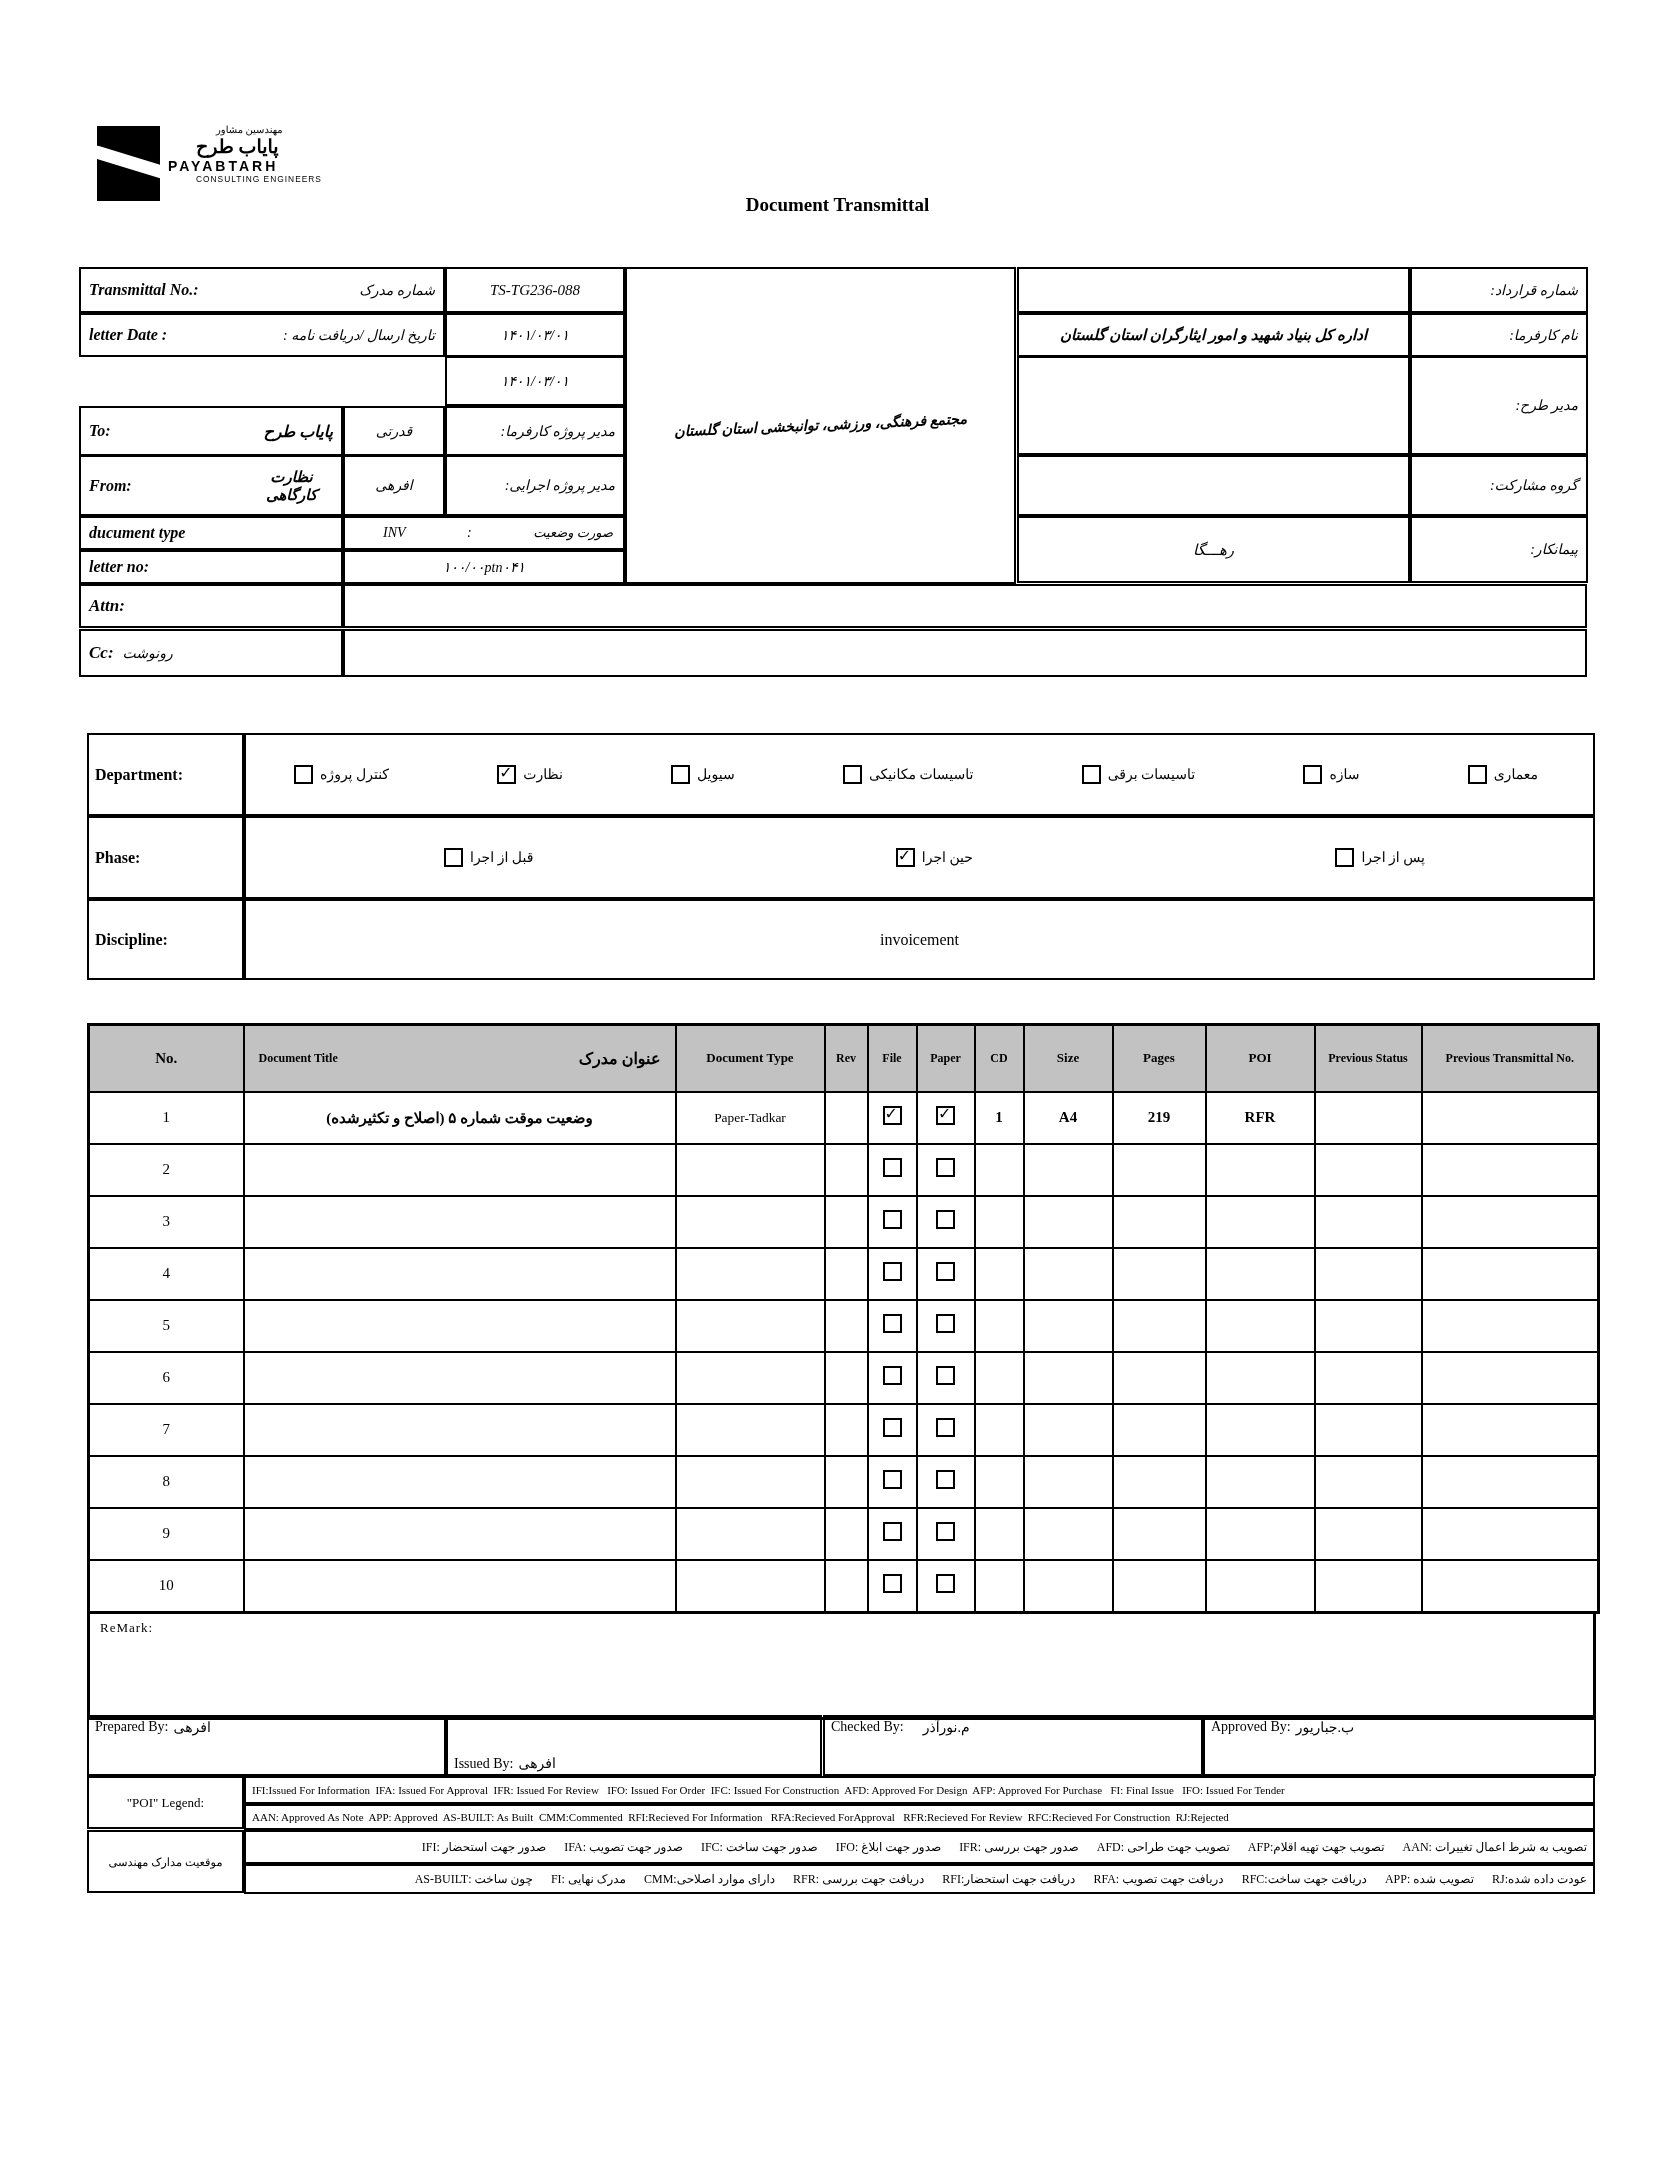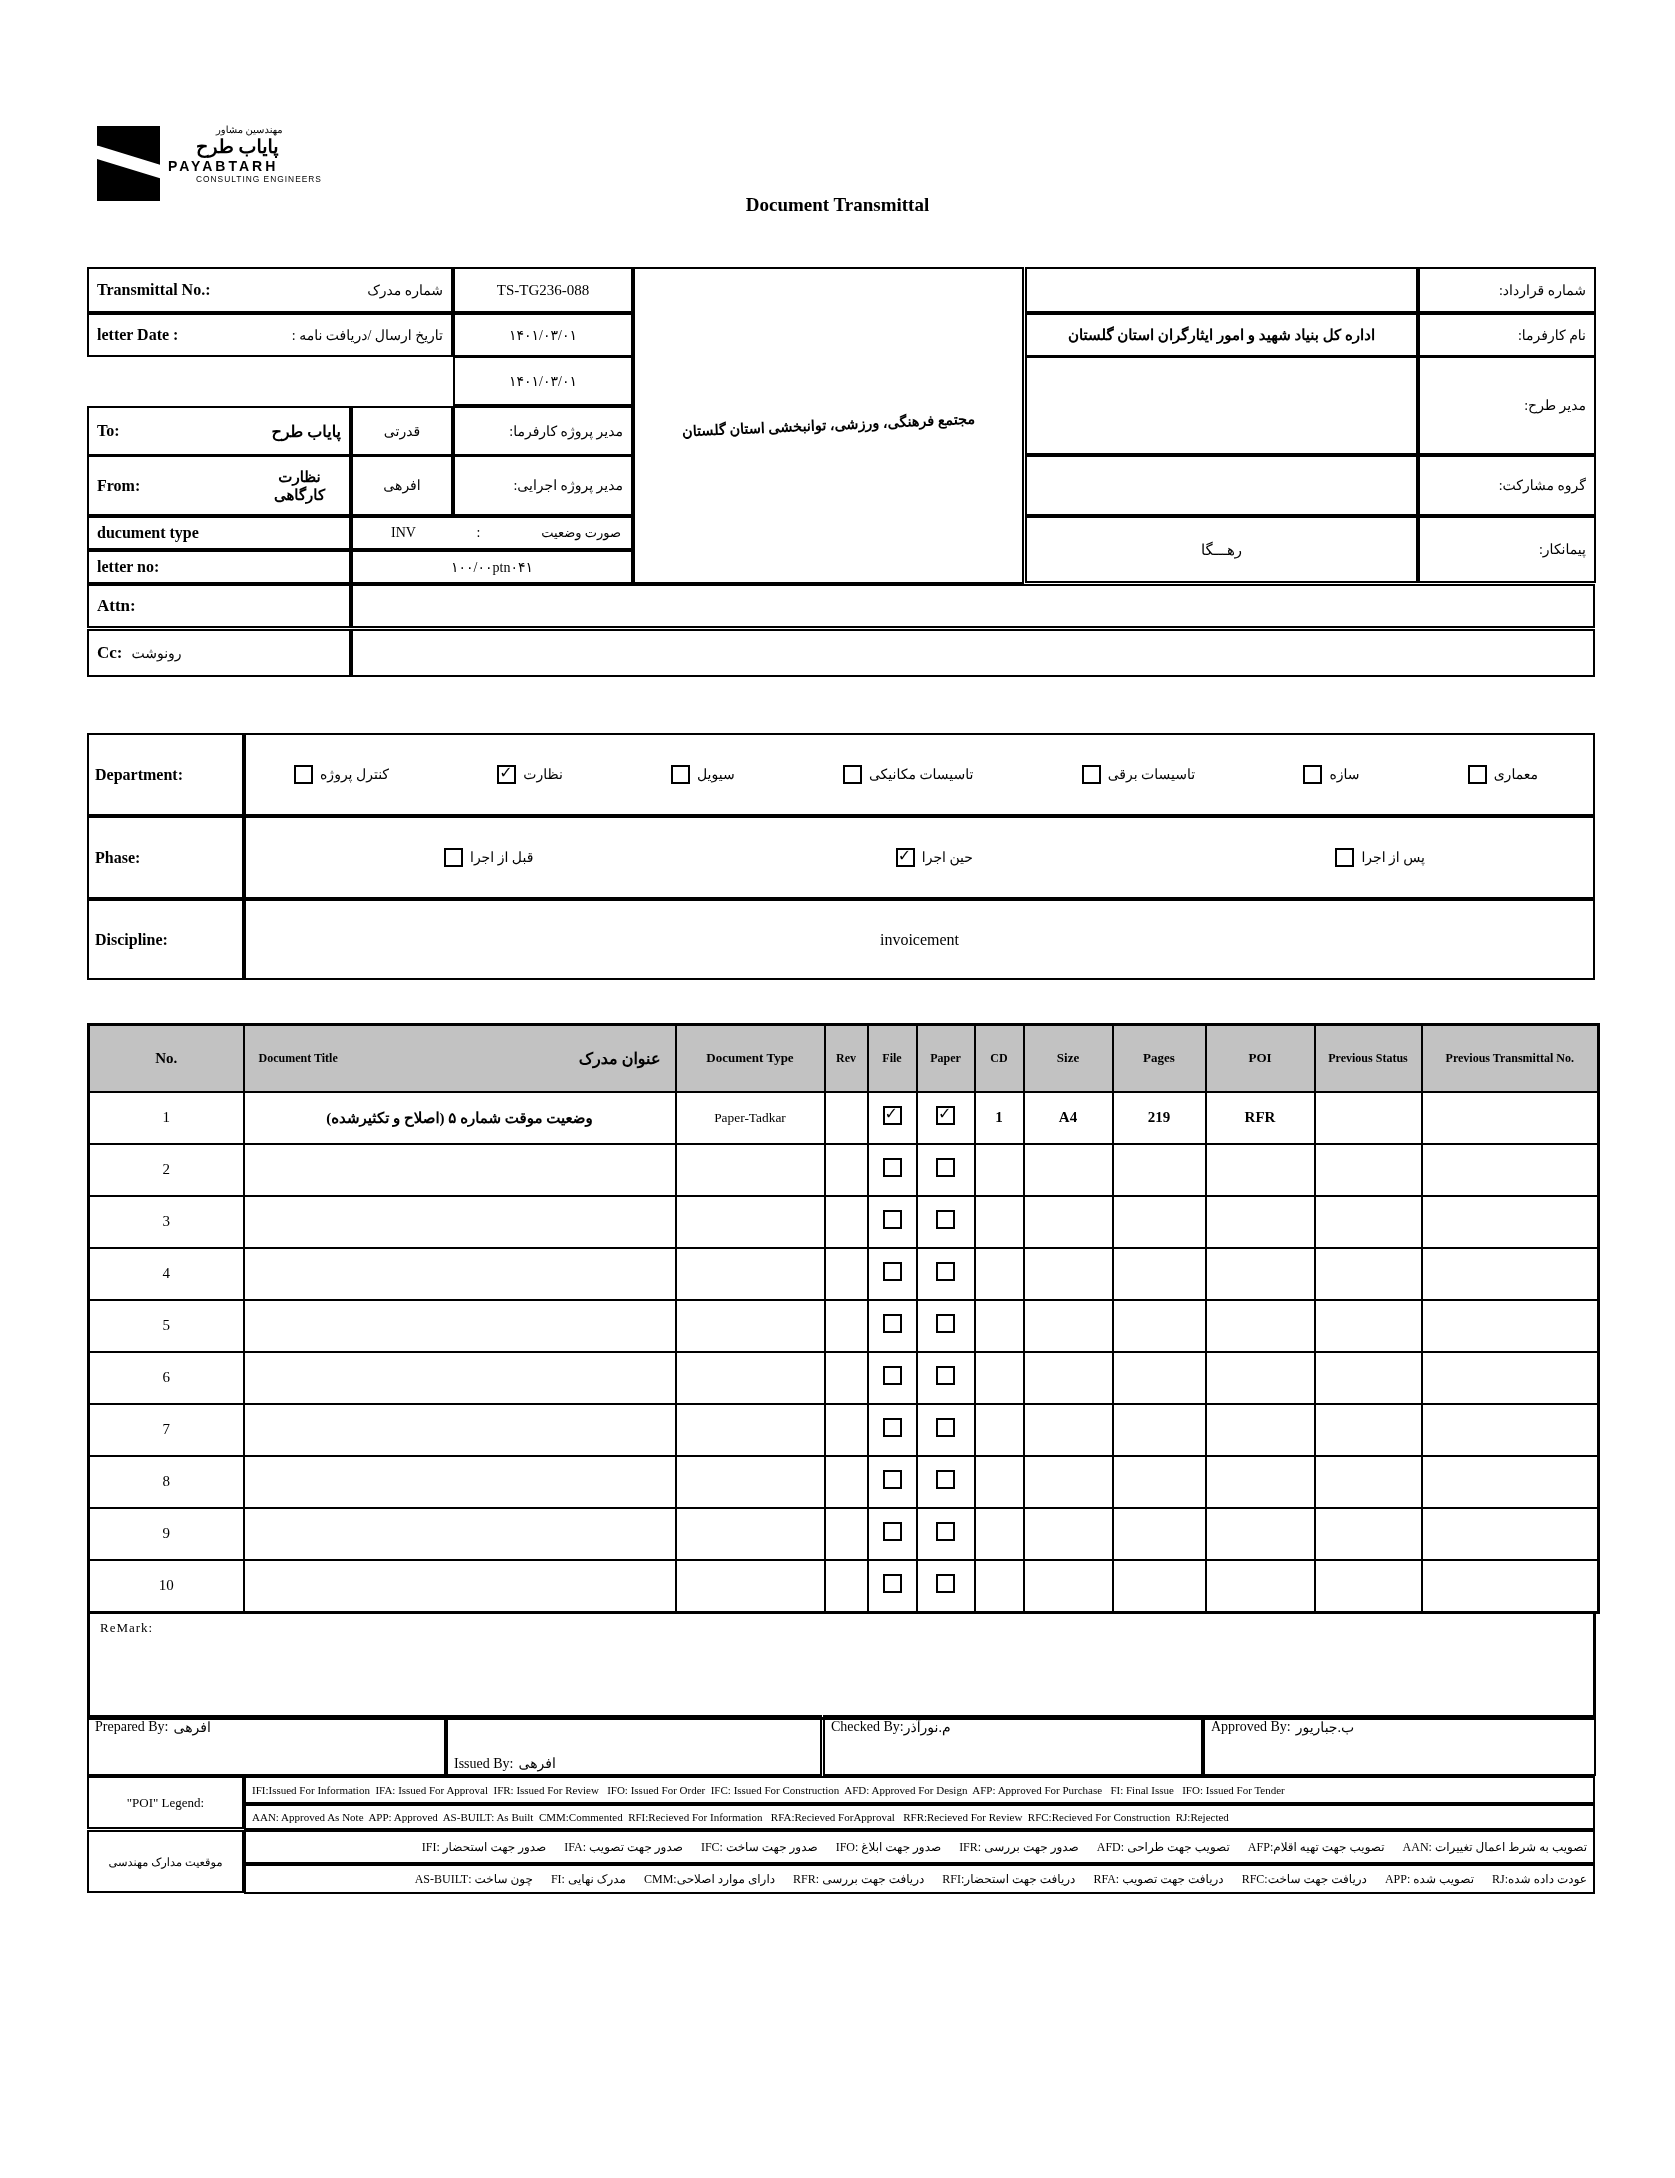--- a/index.html
+++ b/index.html
@@ -39,21 +39,21 @@
   <div class="abs" style="left:71px;top:0;width:198px;">
     <div class="fa" style="font-size:10px;text-align:left;padding-left:48px;white-space:nowrap;">مهندسین مشاور</div>
     <div class="fa" style="font-size:19px;font-weight:bold;text-align:left;padding-left:28px;white-space:nowrap;">پایاب طرح</div>
     <div style="font-family:'Liberation Sans','DejaVu Sans',sans-serif;font-weight:bold;font-size:14px;letter-spacing:3px;white-space:nowrap;">PAYABTARH</div>
     <div style="font-family:'Liberation Sans','DejaVu Sans',sans-serif;font-size:8.4px;letter-spacing:1px;padding-left:28px;white-space:nowrap;">CONSULTING ENGINEERS</div>
   </div>
 </div>
 
 <div class="abs" style="left:0;top:194px;width:1675px;text-align:center;font-size:19px;font-weight:bold;">Document Transmittal</div>
 
-<div class="abs" style="left:87px;top:267px;width:1509px;height:410px;">
+<div class="abs" style="left:79px;top:267px;width:1509px;height:410px;font-style:italic;">
 
   <div class="cell lblrow" style="left:0;top:0;width:366px;height:46px;">
     <span class="en-label">Transmittal No.:</span>
     <span class="fa">شماره مدرک</span>
   </div>
   <div class="cell center" style="left:366px;top:0;width:180px;height:46px;font-size:15px;">TS-TG236-088</div>
 
   <div class="cell lblrow" style="left:0;top:46px;width:366px;height:44px;">
     <span class="en-label">letter Date :</span>
     <span class="fa">تاریخ ارسال /دریافت نامه :</span>
@@ -368,21 +368,21 @@
 
 <div class="abs" style="left:87px;top:1715px;width:1509px;height:61px;">
   <div class="cell" style="left:0;top:0;width:359px;height:61px;align-items:flex-start;padding:2px 6px;gap:5px;">
     <span style="font-size:14px;">Prepared By:</span>
     <span class="fa">افرهی</span>
   </div>
   <div class="cell" style="left:359px;top:0;width:376px;height:61px;align-items:flex-end;padding:2px 6px;gap:5px;">
     <span style="font-size:14px;">Issued By:</span>
     <span class="fa">افرهی</span>
   </div>
-  <div class="cell" style="left:736px;top:0;width:380px;height:61px;align-items:flex-start;padding:2px 6px;gap:0;">
+  <div class="cell" style="left:736px;top:0;width:380px;height:61px;align-items:flex-start;padding:2px 6px;gap:19px;">
     <span style="font-size:14px;">Checked By:</span>
     <span class="fa">م.نورآذر</span>
   </div>
   <div class="cell" style="left:1116px;top:0;width:393px;height:61px;align-items:flex-start;padding:2px 6px;gap:5px;">
     <span style="font-size:14px;">Approved By:</span>
     <span class="fa">ب.جباریور</span>
   </div>
 </div>
 
 <div class="abs" style="left:87px;top:1776px;width:1509px;height:53px;">

